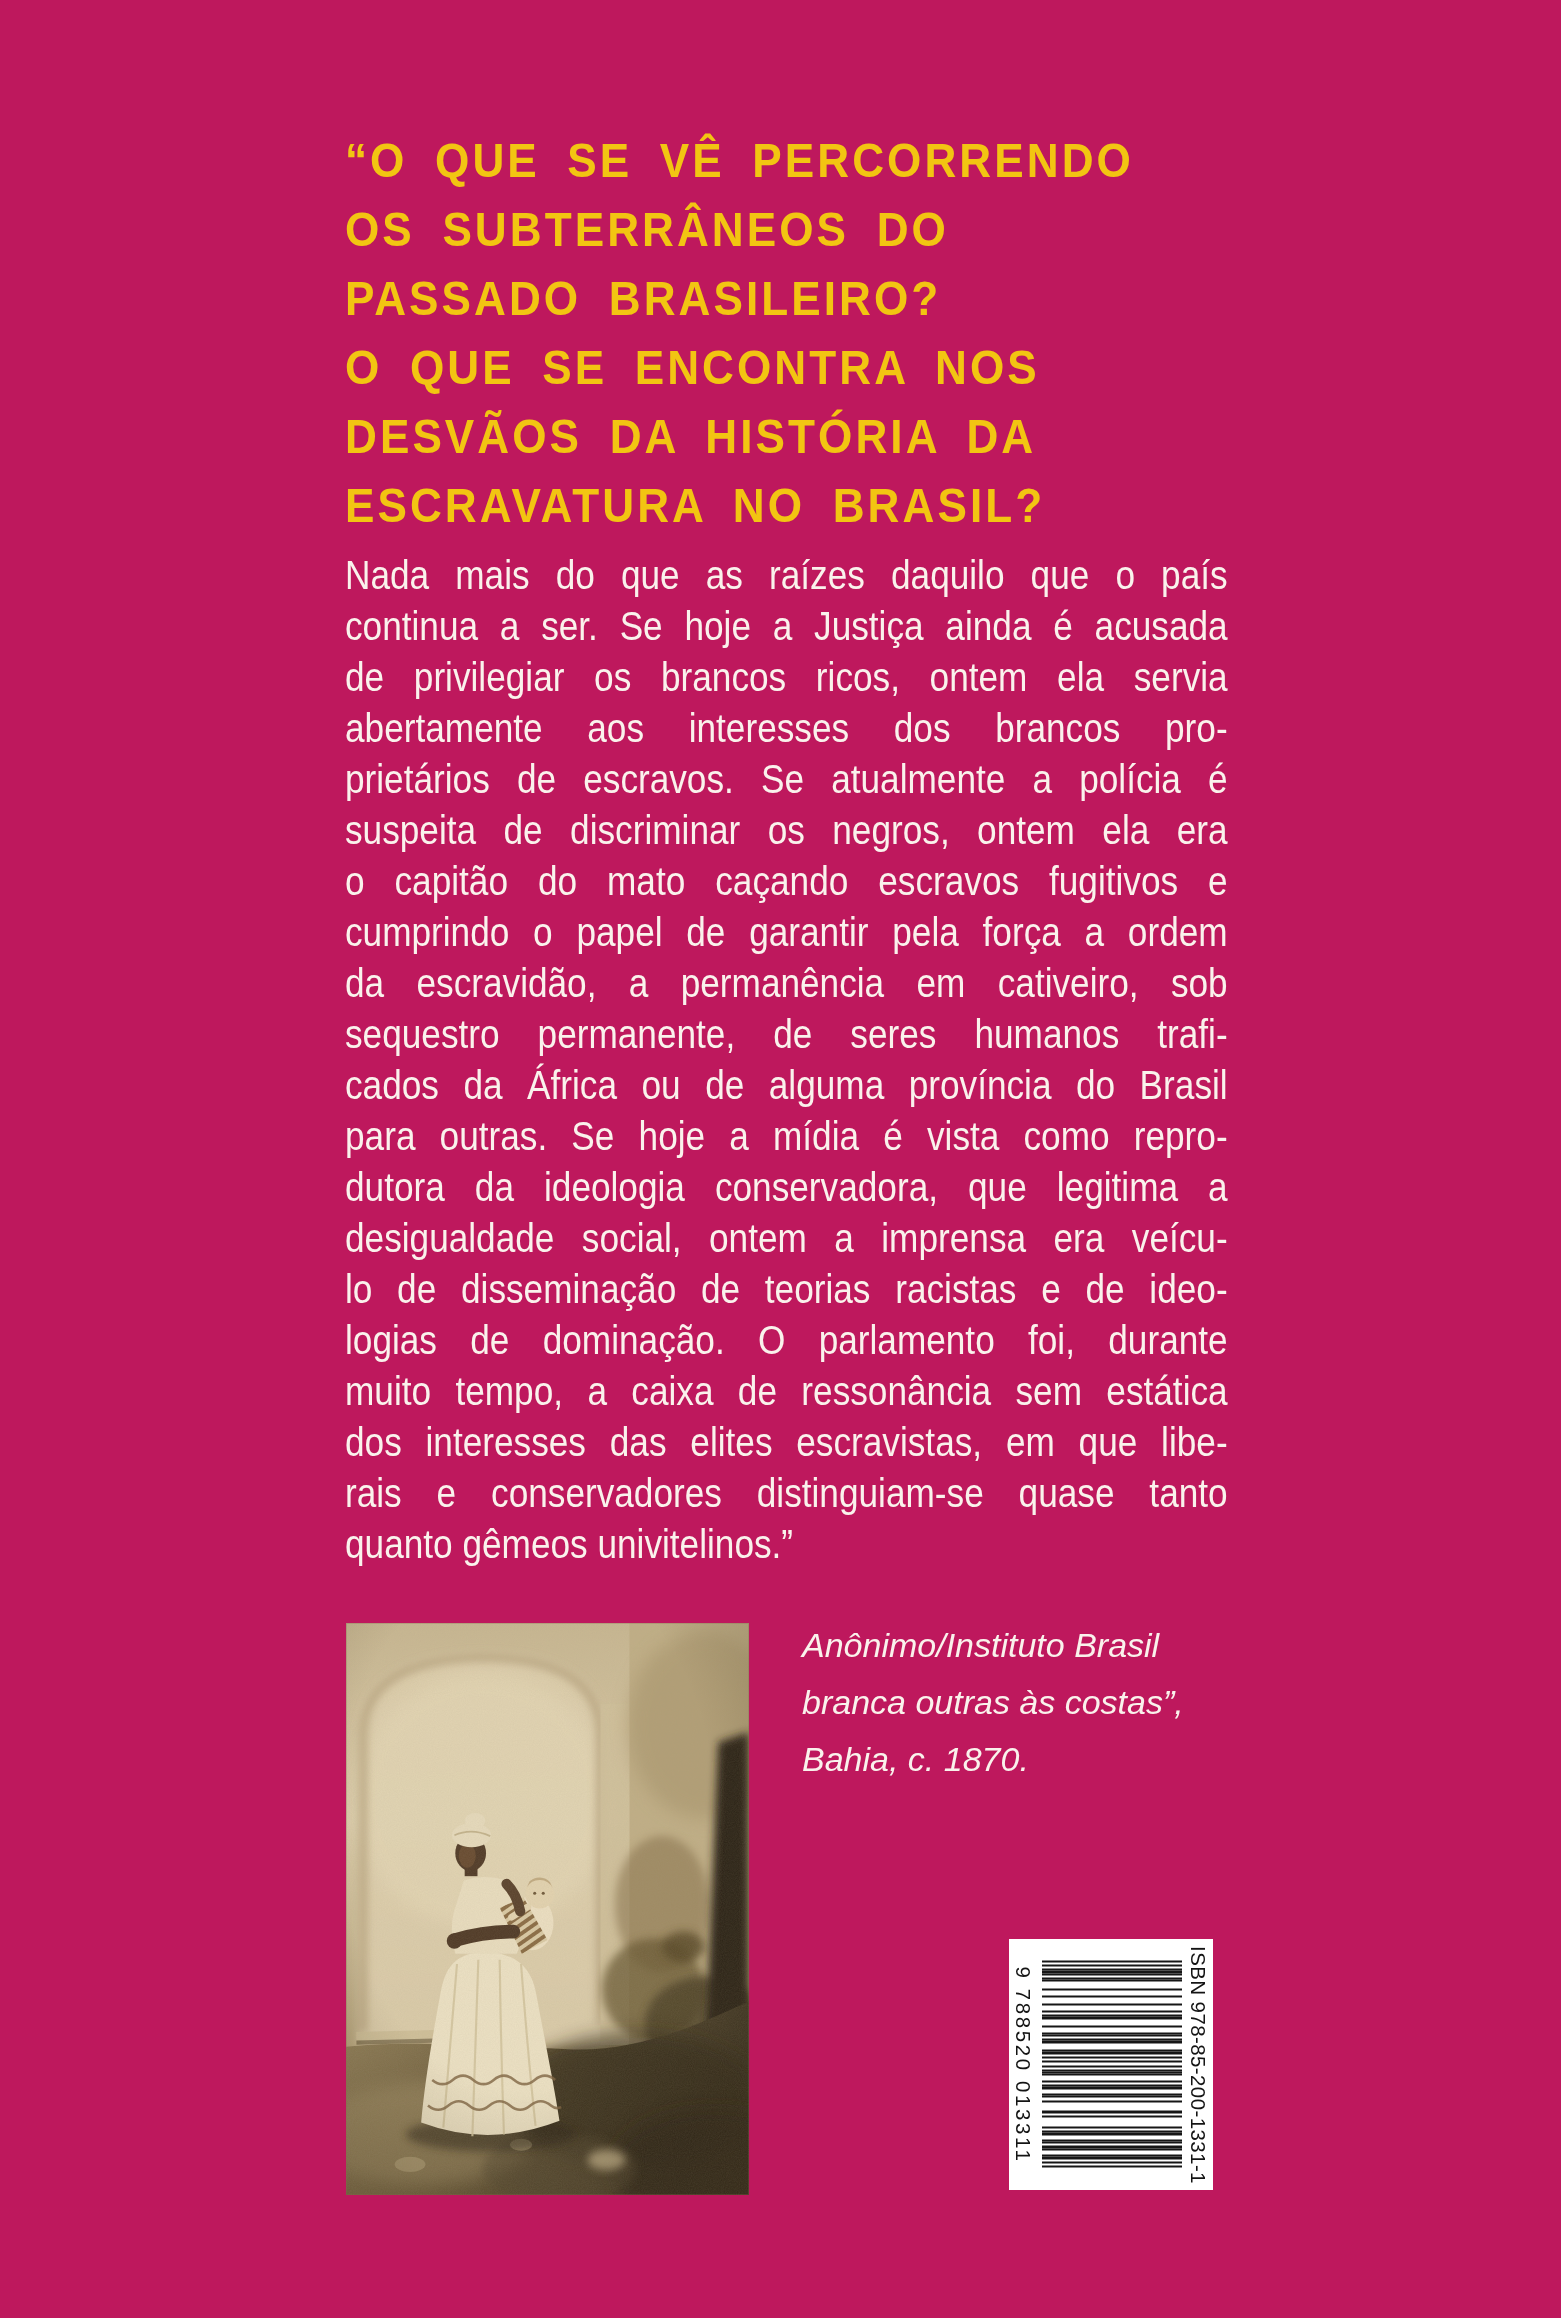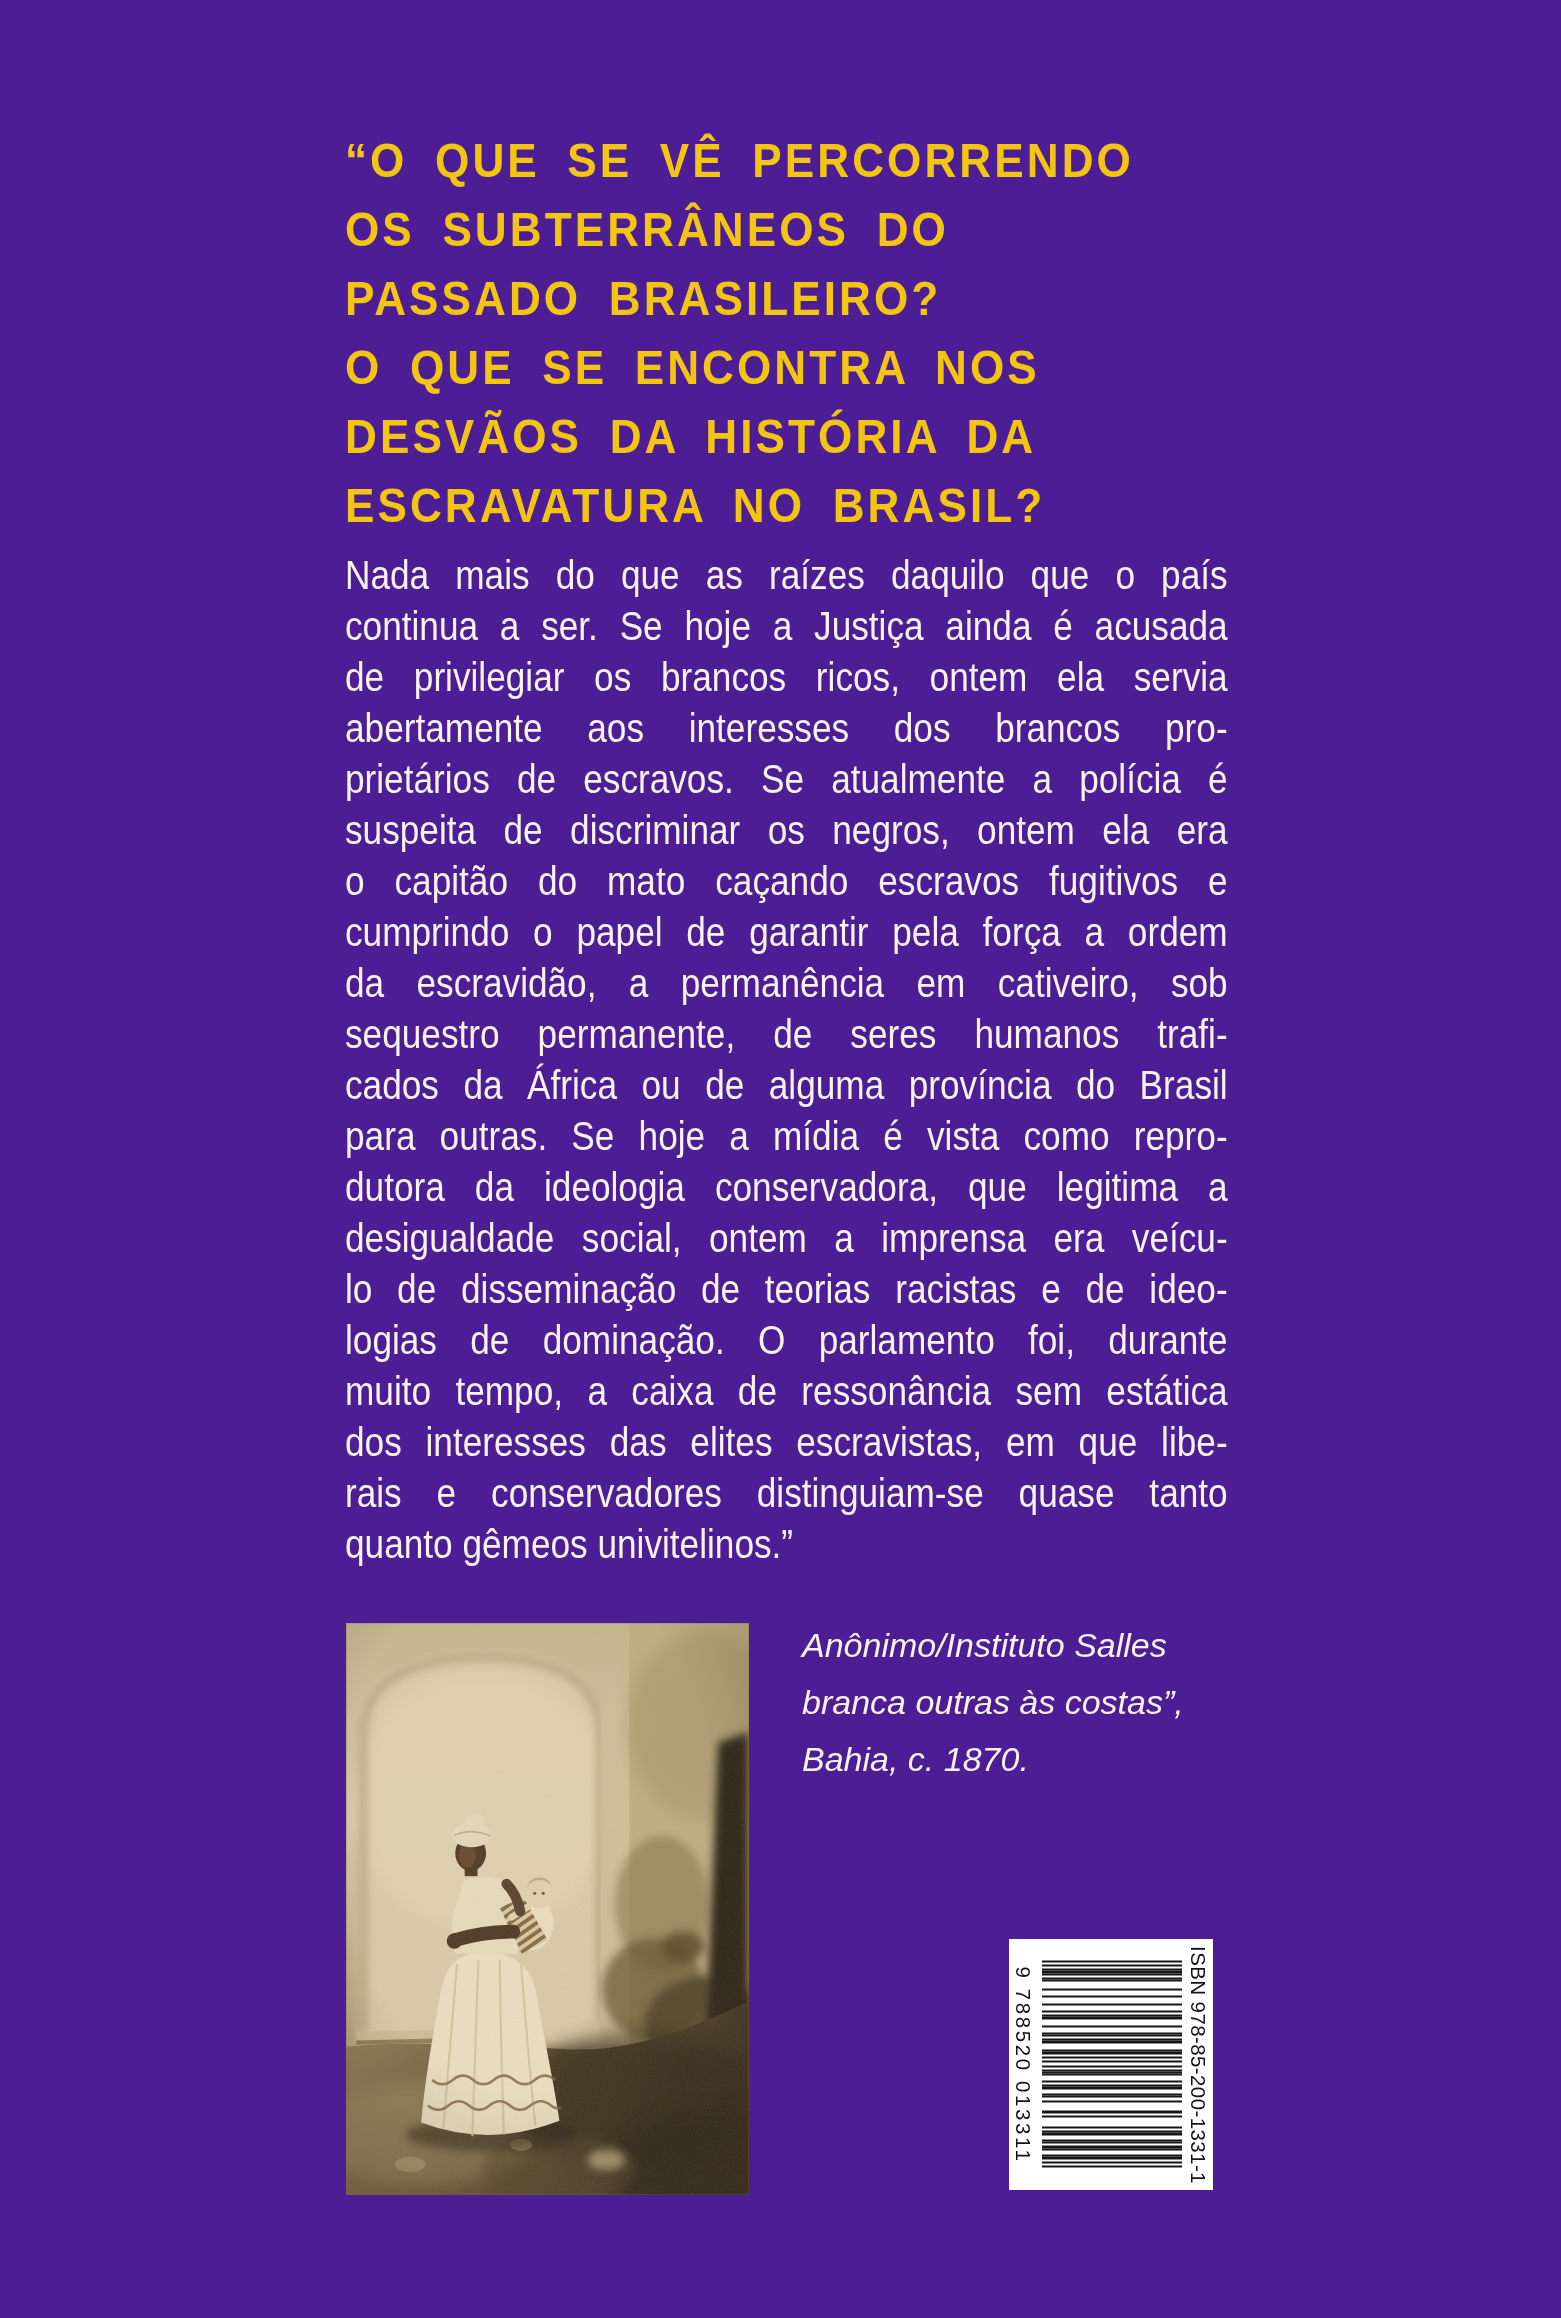--- a/index.html
+++ b/index.html
@@ -1,19 +1,19 @@
 <!DOCTYPE html>
 <html style="font-size:13.6px"><head>
 <meta charset="utf-8">
 <style>
   html,body{margin:0;padding:0;background:#7c1d10;}
   .page{
     position:relative;
     width:1562px;height:2319px;
-    background:#4c1d95;
+    background:#be185d;
     overflow:hidden;
     font-family:"Liberation Sans",sans-serif;
   }
   
   .headline{
     position:absolute;left:345px;top:126px;width:994px;
     transform:scaleX(0.9);transform-origin:0 0;
     color:#f2c512;
     font-weight:700;
     font-size:49px;line-height:69px;
@@ -206,21 +206,21 @@
 
       <path d="M188,306 Q200,318 204,338" stroke="#5a422c" stroke-width="12" stroke-linecap="round" fill="none"></path>
 
       <rect x="0" y="0" width="472" height="671" fill="url(#vign)"></rect>
       <rect x="0" y="0" width="472" height="671" filter="url(#grainF)" opacity="0.38"></rect>
       <rect x="0.5" y="0.5" width="471" height="670" fill="none" stroke="#8a6c50" stroke-opacity="0.35"></rect>
     </svg>
   </div>
 
   <div class="caption">
-      <div>Anônimo/Instituto Salles</div>
+      <div>Anônimo/Instituto Brasil</div>
       <div>branca outras às costas”,</div>
       <div>Bahia, c. 1870.</div>
     </div>
 
   <div class="barcode">
     <div class="bc-inner">
       <div class="bc-isbn">ISBN 978-85-200-1331-1</div>
       <div class="bc-bars">
           <span class="mod on"></span>
           <span class="mod"></span>

